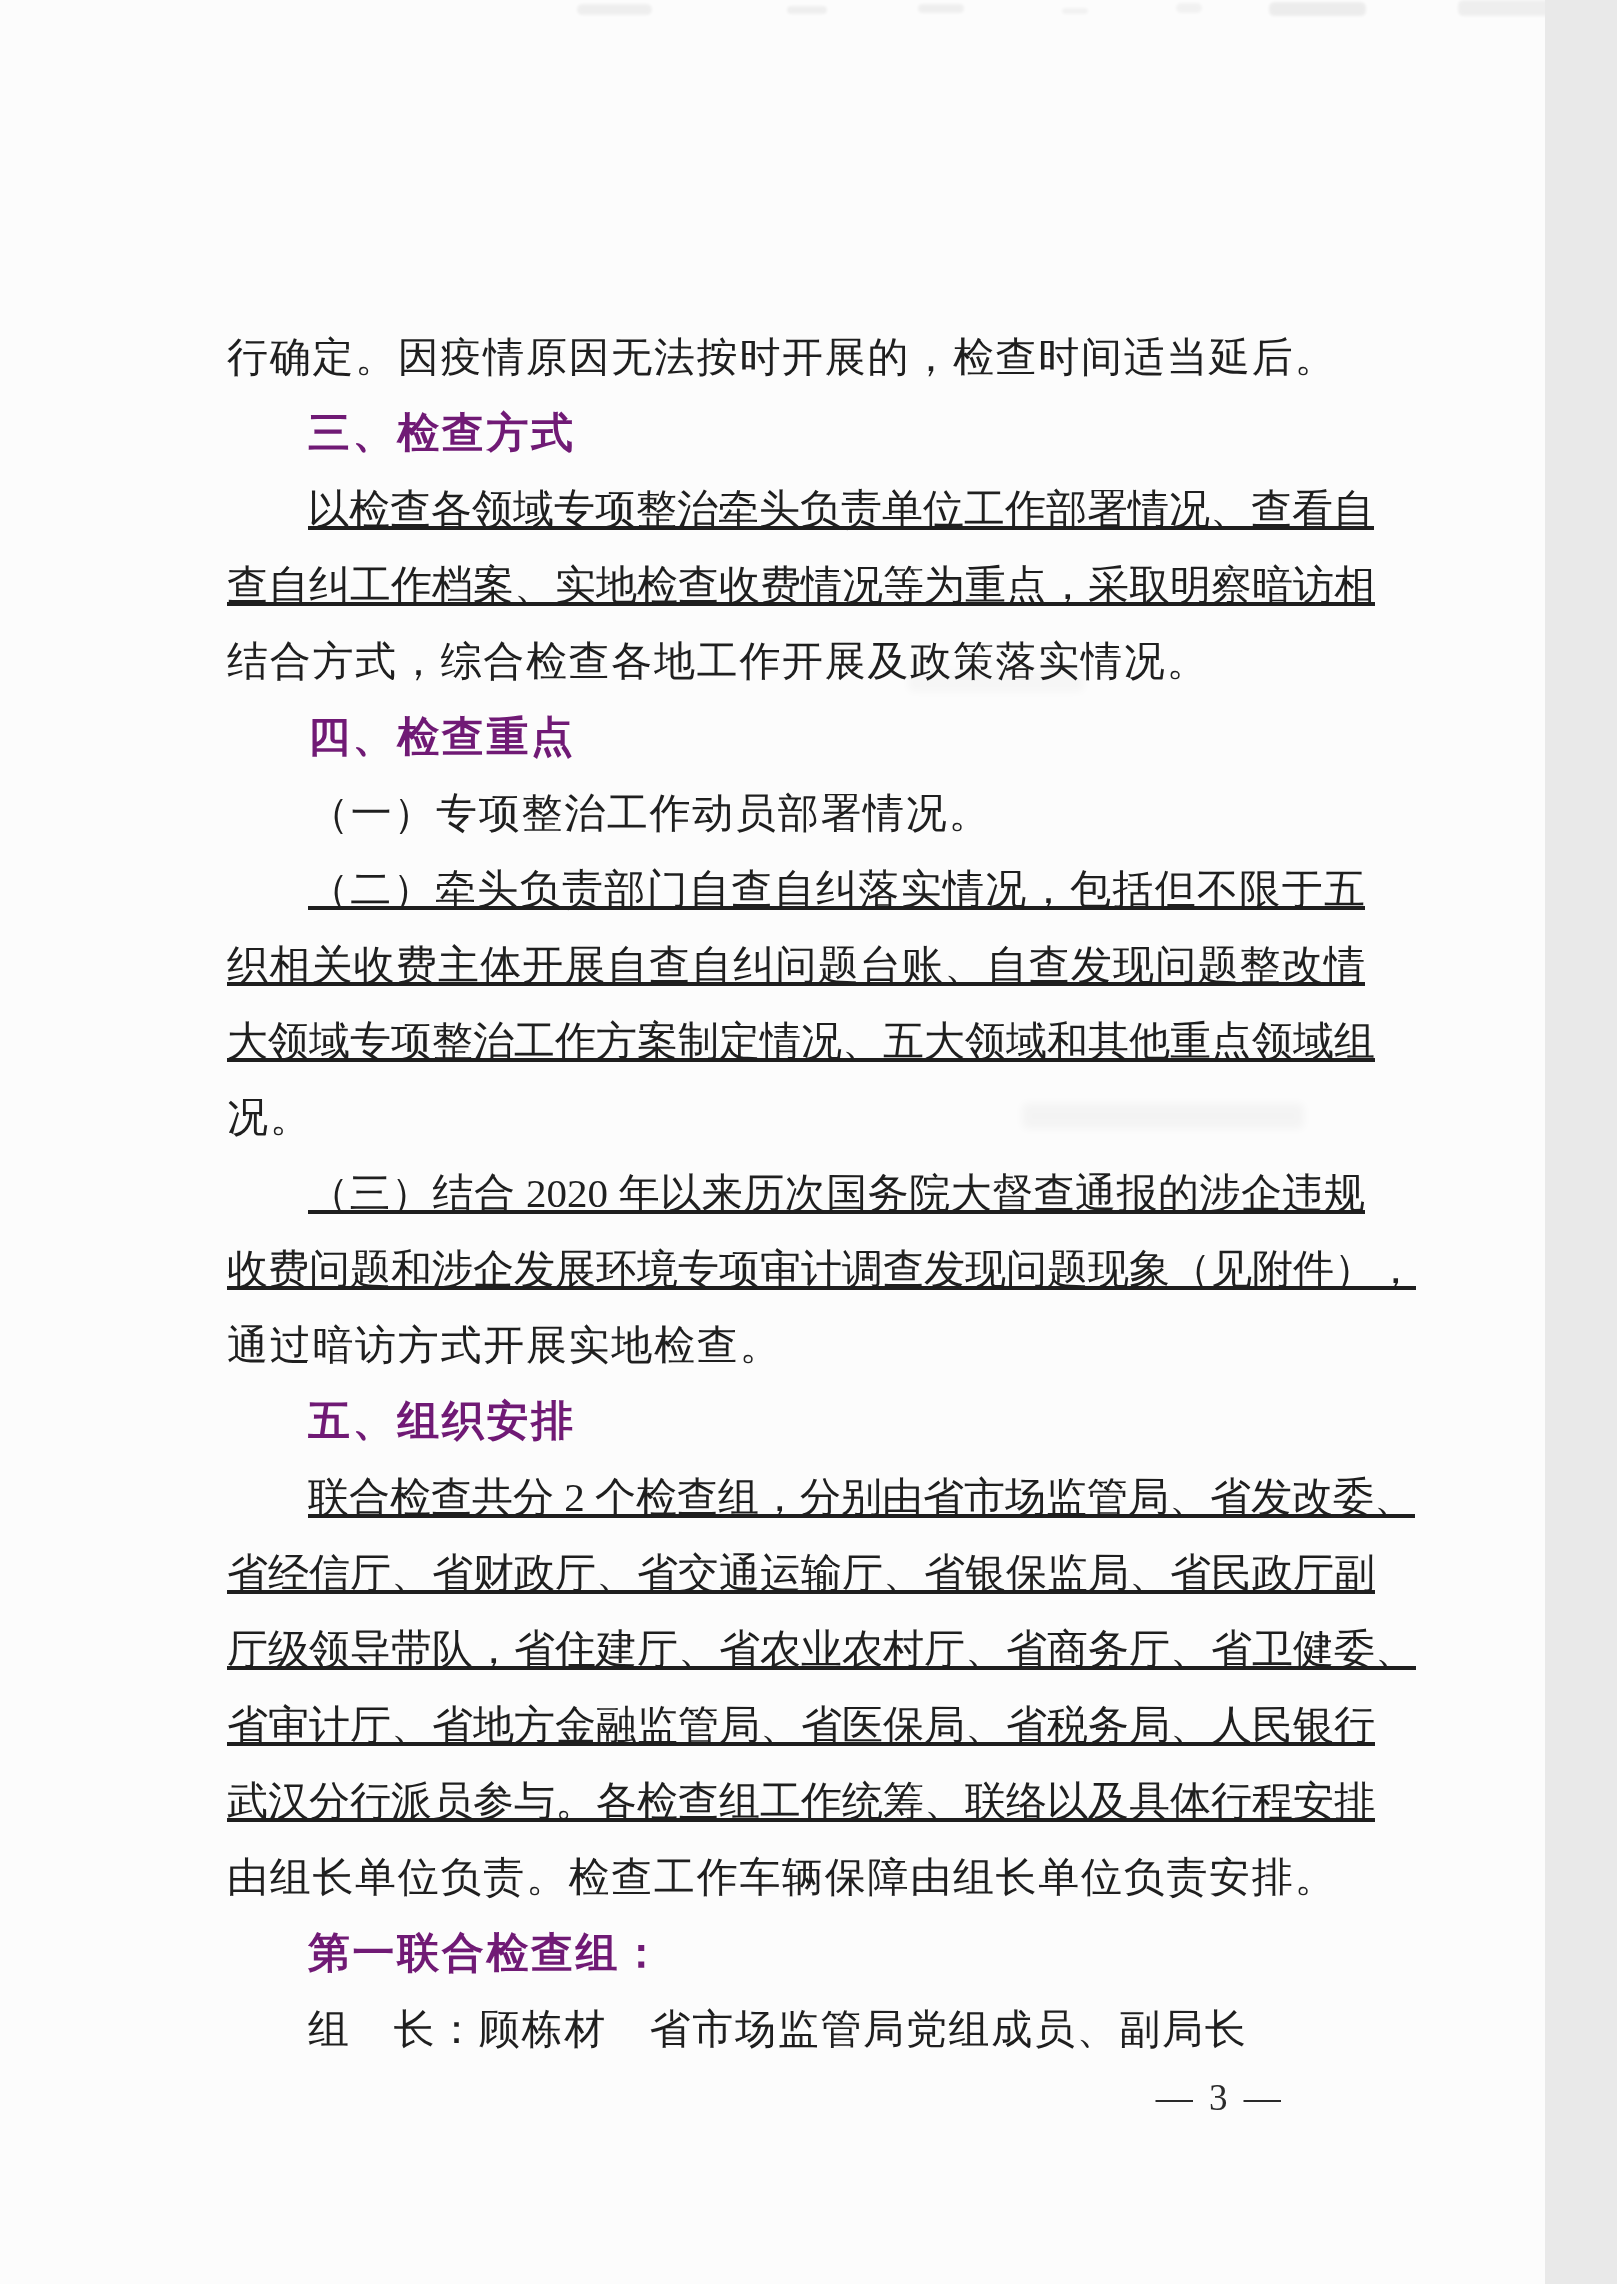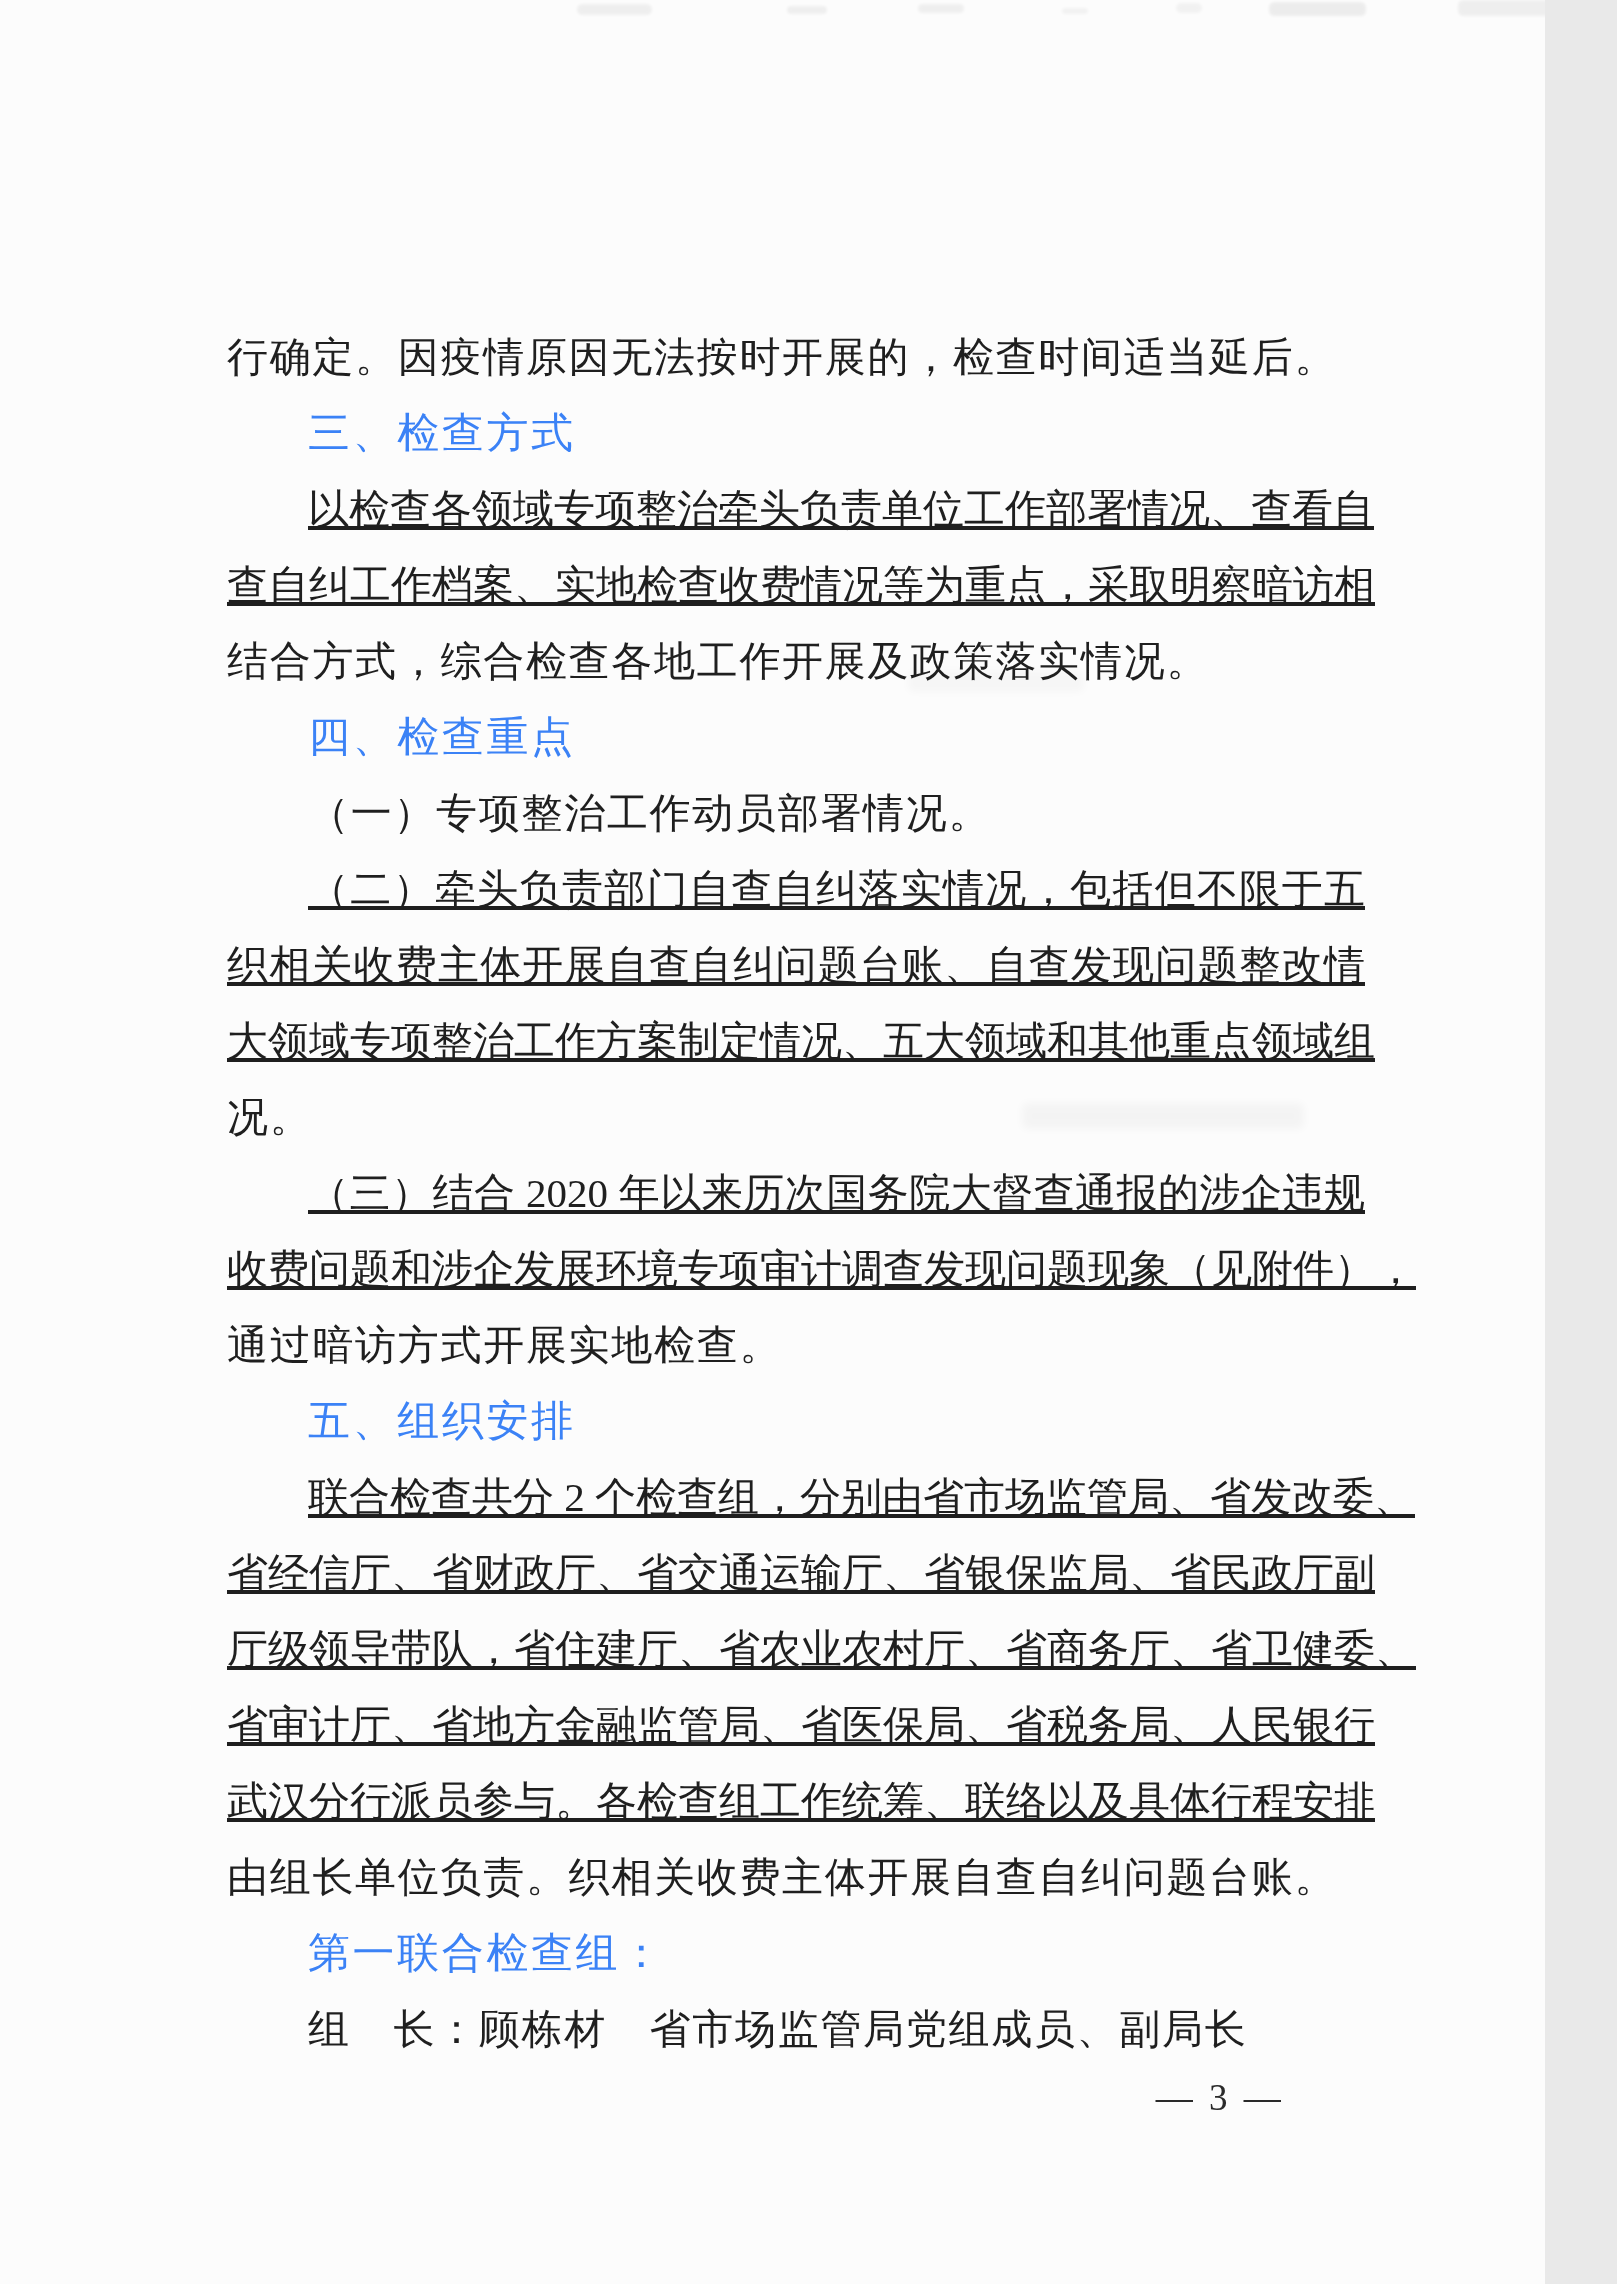--- a/index.html
+++ b/index.html
@@ -34,24 +34,24 @@
   }
   .line.full {
     letter-spacing: 0;
     text-align: justify;
     text-align-last: justify;
     text-justify: inter-character;
     text-decoration: underline;
   }
   .line.heading {
     font-family: "Liberation Sans", "DejaVu Sans", sans-serif;
-    font-weight: 400;
+    font-weight: 700;
     font-size: 42px;
     letter-spacing: 2.6px;
-    color: #3b82f6;
+    color: #701a75;
   }
   .page-number {
     position: absolute;
     left: 1132px;
     top: 2076px;
     width: 176px;
     text-align: center;
     font-family: "Liberation Serif", "DejaVu Serif", serif;
     font-size: 37px;
     letter-spacing: 3.5px;
@@ -103,20 +103,20 @@
       <div class="line body">况。</div>
       <div class="line body indent full">（三）结合 2020 年以来历次国务院大督查通报的涉企违规</div>
       <div class="line body full">收费问题和涉企发展环境专项审计调查发现问题现象（见附件），</div>
       <div class="line body">通过暗访方式开展实地检查。</div>
       <div class="line heading indent">五、组织安排</div>
       <div class="line body indent full">联合检查共分 2 个检查组，分别由省市场监管局、省发改委、</div>
       <div class="line body full">省经信厅、省财政厅、省交通运输厅、省银保监局、省民政厅副</div>
       <div class="line body full">厅级领导带队，省住建厅、省农业农村厅、省商务厅、省卫健委、</div>
       <div class="line body full">省审计厅、省地方金融监管局、省医保局、省税务局、人民银行</div>
       <div class="line body full">武汉分行派员参与。各检查组工作统筹、联络以及具体行程安排</div>
-      <div class="line body">由组长单位负责。织相关收费主体开展自查自纠问题台账。</div>
+      <div class="line body">由组长单位负责。检查工作车辆保障由组长单位负责安排。</div>
       <div class="line heading indent">第一联合检查组：</div>
       <div class="line body indent">组　长：顾栋材　省市场监管局党组成员、副局长</div>
     </div>
 
   <div class="page-number">— 3 —</div>
 </div>
 
 
 </body></html>

